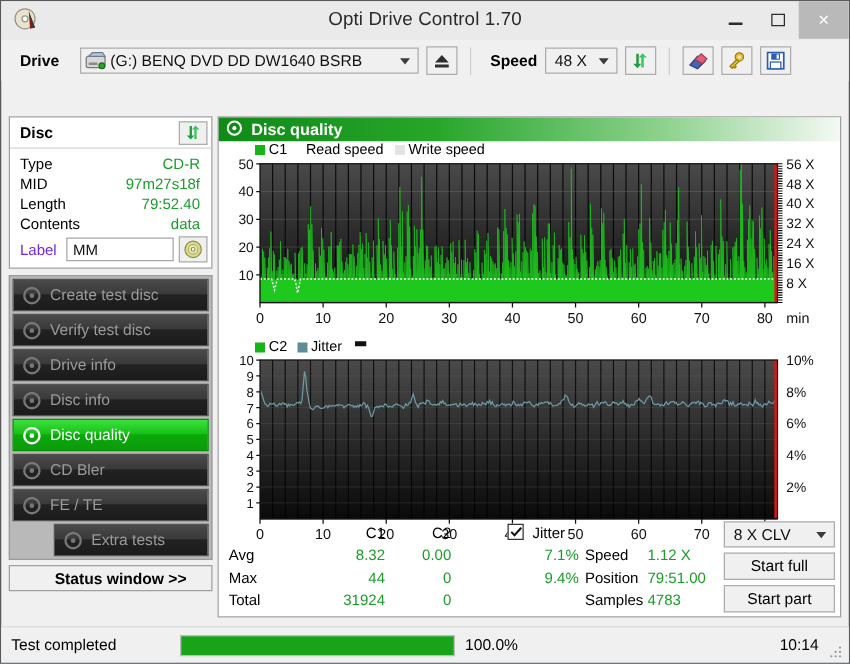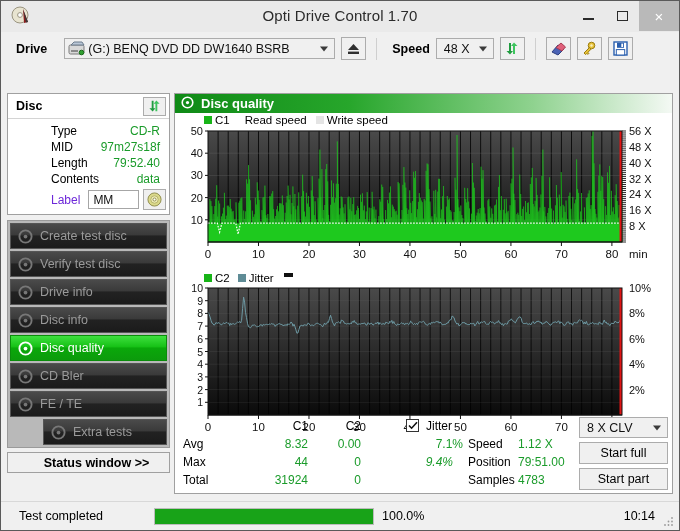--- a/index.html
+++ b/index.html
@@ -180,21 +180,21 @@
     box-sizing:border-box;display:flex;align-items:center;justify-content:center;
     font-size:12.5px;color:#000;
   }
 
   
   #statusbar{
     position:absolute;left:0;right:0;bottom:0;height:28px;
     background:#f0f0f0;border-top:1px solid #d8d8d8;
     display:flex;align-items:center;
   }
-  #status-text{margin-left:18px;font-size:12.5px;color:#000;width:135px;}
+  #status-text{margin-left:8px;font-size:12.5px;color:#000;width:135px;}
   #progress-outer{
     width:220px;height:17px;background:#e6e6e6;border:1px solid #bcbcbc;box-sizing:border-box;
     position:relative;
   }
   #progress-fill{position:absolute;left:0;top:0;bottom:0;background:#18a318;}
   #progress-pct{margin-left:8px;font-size:12.5px;color:#000;width:120px;}
   #elapsed{margin-left:auto;margin-right:24px;font-size:12.5px;color:#000;}
   #gripper{position:absolute;right:4px;bottom:3px;width:12px;height:12px;}
 </style>
 </head>
@@ -295,21 +295,21 @@
         <div id="disc-head">
           <span class="t">Disc</span>
           <span id="refresh-btn">
             <svg width="15" height="14" viewBox="0 0 16 15">
               <path d="M5 2 L5 10 L2.5 10 L6 13.5 L9 10 L7 10 L7 2 Z" fill="#1f9c3f"></path>
               <path d="M11 13 L11 5 L13.5 5 L10 1.5 L7 5 L9 5 L9 13 Z" fill="#3ec45e"></path>
             </svg>
           </span>
         </div>
 
-        <div style="padding:4px 0 0 0;margin-left:35px;">
+        <div style="padding:4px 0 0 0;">
           <div class="disc-row">
             <span class="k">Type</span>
             <span class="v">CD-R</span>
           </div>
           <div class="disc-row">
             <span class="k">MID</span>
             <span class="v">97m27s18f</span>
           </div>
           <div class="disc-row">
             <span class="k">Length</span>
@@ -730,21 +730,21 @@
         <span class="val" style="left:93px;top:58px;width:40px;">31924</span>
         <span class="val" style="left:146px;top:58px;width:40px;">0</span>
 
         <span id="jitter-check" style="left:231px;top:4px;">
           <svg width="10" height="9" viewBox="0 0 10 9">
               <path d="M1 4.5 L3.6 7.2 L9 1.2" fill="none" stroke="#111" stroke-width="1.6"></path>
             </svg>
         </span>
         <span class="lbl" style="left:251px;top:4px;">Jitter</span>
         <span class="val" style="left:238px;top:22px;width:50px;">7.1%</span>
-        <span class="val" style="left:228px;top:40px;width:50px;font-style:italic;">9.4%</span>
+        <span class="val" style="left:238px;top:40px;width:50px;">9.4%</span>
 
         <span class="lbl" style="left:293px;top:22px;">Speed</span>
         <span class="val" style="left:343px;top:22px;width:52px;text-align:left;">1.12 X</span>
         <span class="lbl" style="left:293px;top:40px;">Position</span>
         <span class="val" style="left:343px;top:40px;width:60px;text-align:left;">79:51.00</span>
         <span class="lbl" style="left:293px;top:58px;">Samples</span>
         <span class="val" style="left:343px;top:58px;width:52px;text-align:left;">4783</span>
 
         <span class="combo-sm" style="left:404px;top:2px;">
           <span>8 X CLV</span>

